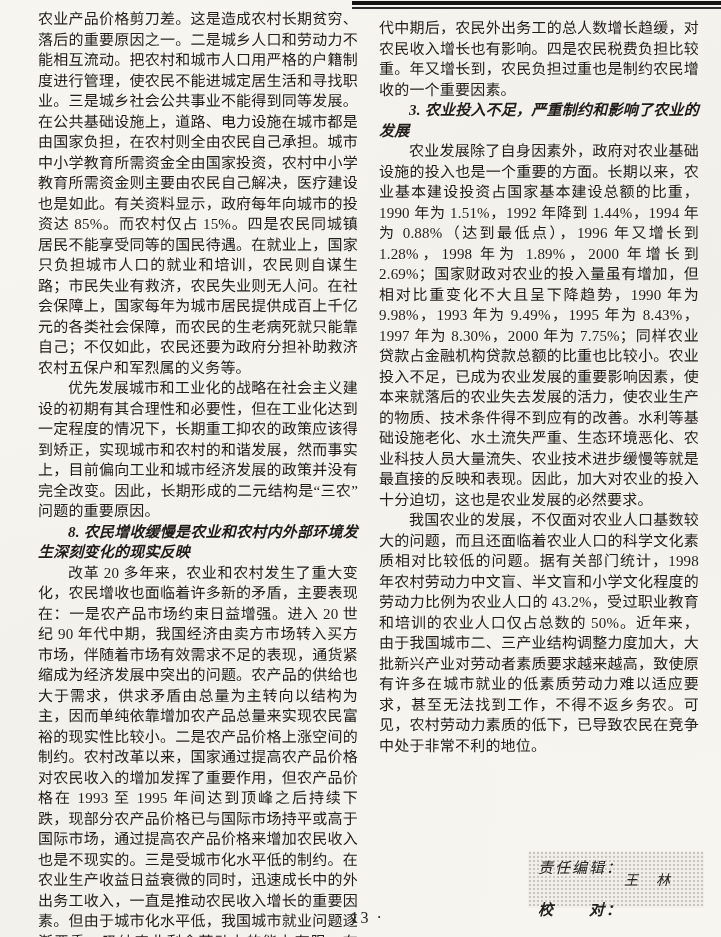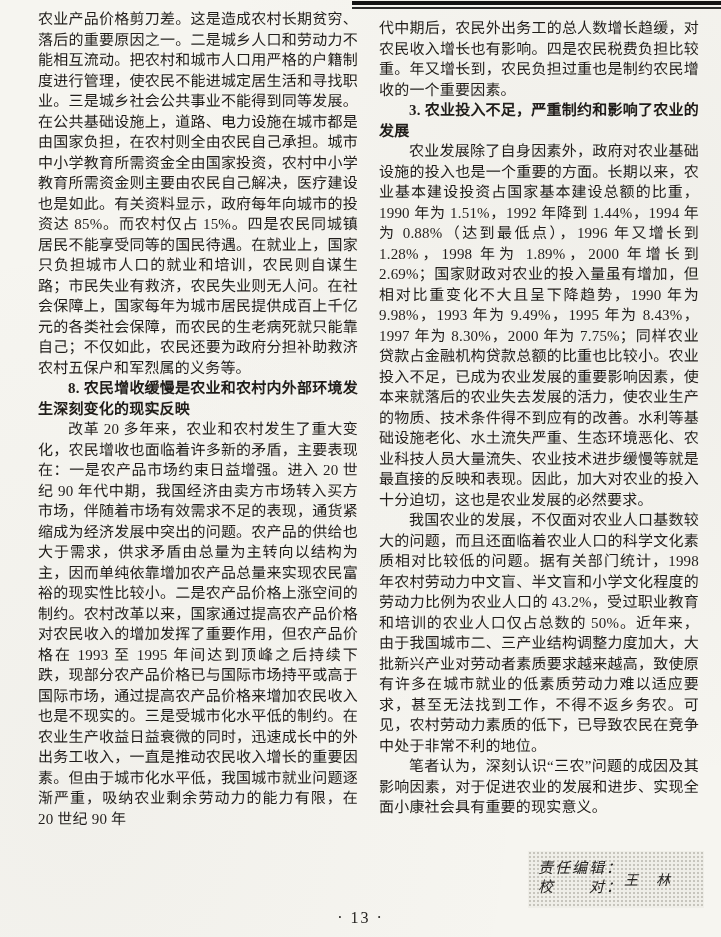--- a/index.html
+++ b/index.html
@@ -29,35 +29,35 @@
   .col.right { padding-top: 9px; }
   .col p {
     margin: 0;
     font-size: 15px;
     line-height: 20.5px;
     text-align: justify;
     text-justify: inter-character;
     letter-spacing: 0.2px;
   }
   .indent { text-indent: 2em; }
-  .heading { font-weight: 600; }
+  .heading { font-style: italic; font-weight: 600; }
   .colophon {
     position: absolute;
     left: 528px; top: 851px;
     width: 176px; height: 57px;
     background-color: #efeee8;
     background-image: radial-gradient(circle, #c7c5bd 0.8px, transparent 1.1px);
     background-size: 4px 4px;
     font-style: italic;
     font-size: 15px;
     color: #242220;
   }
   .colophon .row1 { position: absolute; left: 10px; top: 5px; letter-spacing: 2px; }
   .colophon .name { position: absolute; left: 96px; top: 18px; font-size: 14px; letter-spacing: 2px; white-space: pre; }
-  .colophon .row2 { position: absolute; left: 10px; top: 24px; letter-spacing: 2px; white-space: pre; }
+  .colophon .row2 { position: absolute; left: 10px; top: 47px; letter-spacing: 2px; white-space: pre; font-weight: bold; }
   .page-number {
     position: absolute;
     bottom: 10px; left: 0; width: 100%;
     text-align: center;
     font-size: 16px;
     letter-spacing: 2px;
     color: #262421;
   }
 </style>
 </head>
@@ -67,30 +67,30 @@
 
   <div class="top-rule">
     <div class="thick"></div>
     <div class="thin"></div>
   </div>
 
   <div class="columns">
 
     <div class="col left">
       <p>农业产品价格剪刀差。这是造成农村长期贫穷、落后的重要原因之一。二是城乡人口和劳动力不能相互流动。把农村和城市人口用严格的户籍制度进行管理，使农民不能进城定居生活和寻找职业。三是城乡社会公共事业不能得到同等发展。在公共基础设施上，道路、电力设施在城市都是由国家负担，在农村则全由农民自己承担。城市中小学教育所需资金全由国家投资，农村中小学教育所需资金则主要由农民自己解决，医疗建设也是如此。有关资料显示，政府每年向城市的投资达 85%。而农村仅占 15%。四是农民同城镇居民不能享受同等的国民待遇。在就业上，国家只负担城市人口的就业和培训，农民则自谋生路；市民失业有救济，农民失业则无人问。在社会保障上，国家每年为城市居民提供成百上千亿元的各类社会保障，而农民的生老病死就只能靠自己；不仅如此，农民还要为政府分担补助救济农村五保户和军烈属的义务等。</p>
+      <p class="indent">优先发展城市和工业化的战略在社会主义建设的初期有其合理性和必要性，但在工业化达到一定程度的情况下，长期重工抑农的政策应该得到矫正，实现城市和农村的和谐发展，然而事实上，目前偏向工业和城市经济发展的政策并没有完全改变。因此，长期形成的二元结构是“三农”问题的重要原因。</p>
       <p class="heading indent">8. 农民增收缓慢是农业和农村内外部环境发生深刻变化的现实反映</p>
       <p class="indent">改革 20 多年来，农业和农村发生了重大变化，农民增收也面临着许多新的矛盾，主要表现在：一是农产品市场约束日益增强。进入 20 世纪 90 年代中期，我国经济由卖方市场转入买方市场，伴随着市场有效需求不足的表现，通货紧缩成为经济发展中突出的问题。农产品的供给也大于需求，供求矛盾由总量为主转向以结构为主，因而单纯依靠增加农产品总量来实现农民富裕的现实性比较小。二是农产品价格上涨空间的制约。农村改革以来，国家通过提高农产品价格对农民收入的增加发挥了重要作用，但农产品价格在 1993 至 1995 年间达到顶峰之后持续下跌，现部分农产品价格已与国际市场持平或高于国际市场，通过提高农产品价格来增加农民收入也是不现实的。三是受城市化水平低的制约。在农业生产收益日益衰微的同时，迅速成长中的外出务工收入，一直是推动农民收入增长的重要因素。但由于城市化水平低，我国城市就业问题逐渐严重，吸纳农业剩余劳动力的能力有限，在 20 世纪 90 年</p>
     </div>
 
     <div class="col right">
       <p>代中期后，农民外出务工的总人数增长趋缓，对农民收入增长也有影响。四是农民税费负担比较重。年又增长到，农民负担过重也是制约农民增收的一个重要因素。</p>
       <p class="heading indent">3. 农业投入不足，严重制约和影响了农业的发展</p>
       <p class="indent">农业发展除了自身因素外，政府对农业基础设施的投入也是一个重要的方面。长期以来，农业基本建设投资占国家基本建设总额的比重，1990 年为 1.51%，1992 年降到 1.44%，1994 年为 0.88%（达到最低点），1996 年又增长到 1.28%，1998 年为 1.89%，2000 年增长到 2.69%；国家财政对农业的投入量虽有增加，但相对比重变化不大且呈下降趋势，1990 年为 9.98%，1993 年为 9.49%，1995 年为 8.43%，1997 年为 8.30%，2000 年为 7.75%；同样农业贷款占金融机构贷款总额的比重也比较小。农业投入不足，已成为农业发展的重要影响因素，使本来就落后的农业失去发展的活力，使农业生产的物质、技术条件得不到应有的改善。水利等基础设施老化、水土流失严重、生态环境恶化、农业科技人员大量流失、农业技术进步缓慢等就是最直接的反映和表现。因此，加大对农业的投入十分迫切，这也是农业发展的必然要求。</p>
       <p class="indent">我国农业的发展，不仅面对农业人口基数较大的问题，而且还面临着农业人口的科学文化素质相对比较低的问题。据有关部门统计，1998 年农村劳动力中文盲、半文盲和小学文化程度的劳动力比例为农业人口的 43.2%，受过职业教育和培训的农业人口仅占总数的 50%。近年来，由于我国城市二、三产业结构调整力度加大，大批新兴产业对劳动者素质要求越来越高，致使原有许多在城市就业的低素质劳动力难以适应要求，甚至无法找到工作，不得不返乡务农。可见，农村劳动力素质的低下，已导致农民在竞争中处于非常不利的地位。</p>
-      <p class="indent">笔者认为，深刻认识“三农”问题的成因及其影响因素，对于促进农业的发展和进步、实现全面小康社会具有重要的现实意义。</p>
     </div>
 
   </div>
 
   <div class="colophon">
     <div class="row1">责任编辑：</div>
     <div class="name">王　林</div>
     <div class="row2">校　　对：</div>
   </div>
 

